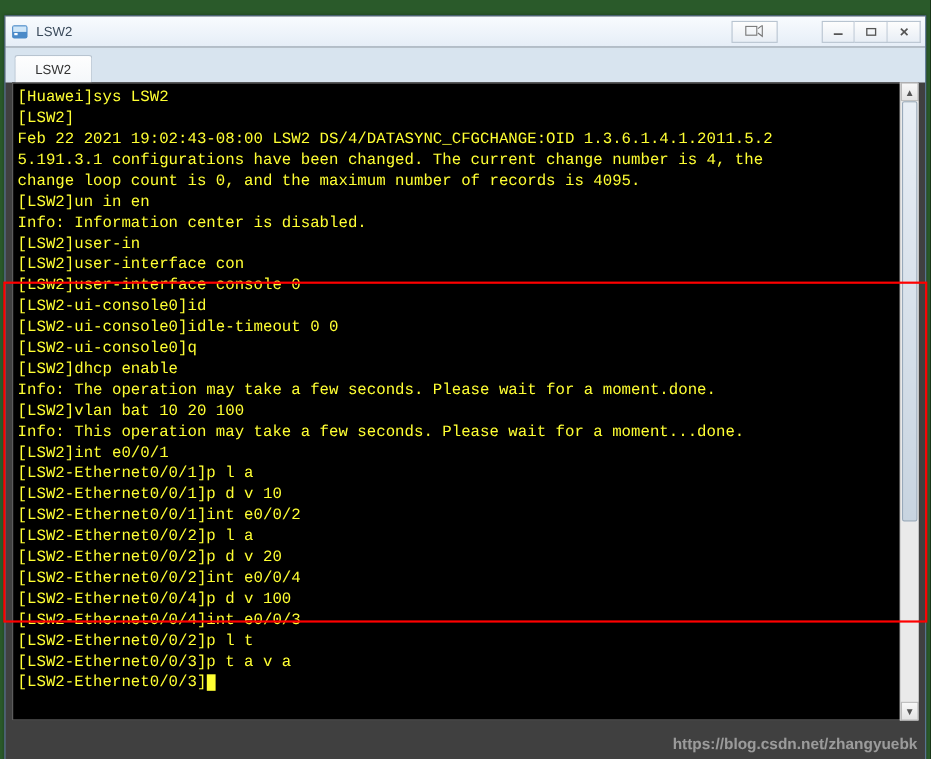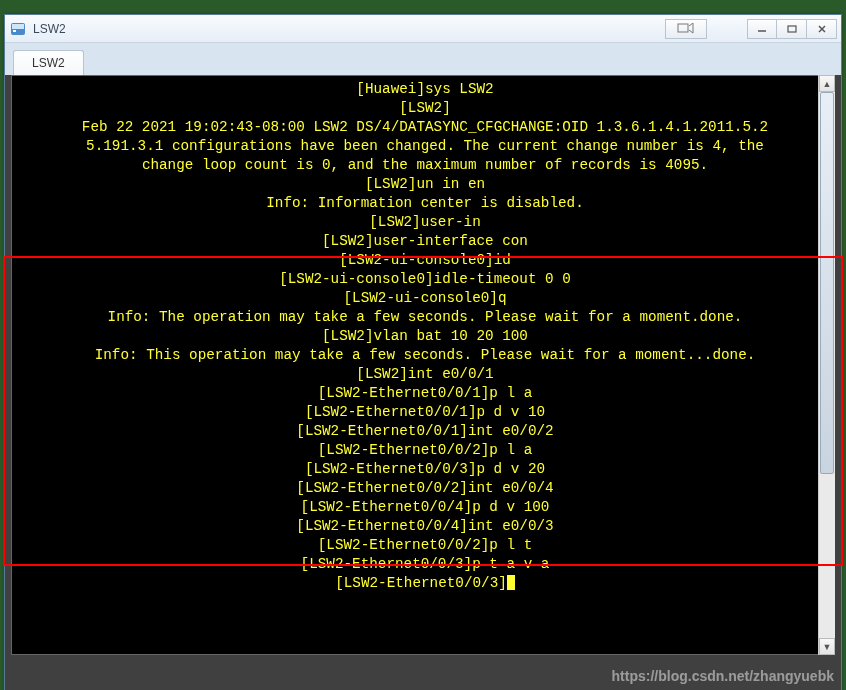--- a/index.html
+++ b/index.html
@@ -73,21 +73,20 @@
     padding: 5px 18px 4px 18px;
     font-size: 12px;
     color: #333;
     position: relative;
     top: 1px;
   }
   .term-wrap {
     position: relative;
     margin: 0 6px 6px 6px;
     height: 580px;
-    text-align: center;
   }
   .terminal {
     width: 100%;
     height: 100%;
     background: #000;
     color: #ffff33;
     font-family: "Courier New", monospace;
     font-size: 14.3px;
     line-height: 19px;
     padding: 4px 0 2px 4px;
@@ -187,32 +186,34 @@
     <div class="terminal" id="term">
         <div class="line">[Huawei]sys LSW2</div>
         <div class="line">[LSW2]</div>
         <div class="line">Feb 22 2021 19:02:43-08:00 LSW2 DS/4/DATASYNC_CFGCHANGE:OID 1.3.6.1.4.1.2011.5.2</div>
         <div class="line">5.191.3.1 configurations have been changed. The current change number is 4, the</div>
         <div class="line">change loop count is 0, and the maximum number of records is 4095.</div>
         <div class="line">[LSW2]un in en</div>
         <div class="line">Info: Information center is disabled.</div>
         <div class="line">[LSW2]user-in</div>
         <div class="line">[LSW2]user-interface con</div>
+        <div class="line">[LSW2]user-interface console 0</div>
         <div class="line">[LSW2-ui-console0]id</div>
         <div class="line">[LSW2-ui-console0]idle-timeout 0 0</div>
         <div class="line">[LSW2-ui-console0]q</div>
+        <div class="line">[LSW2]dhcp enable</div>
         <div class="line">Info: The operation may take a few seconds. Please wait for a moment.done.</div>
         <div class="line">[LSW2]vlan bat 10 20 100</div>
         <div class="line">Info: This operation may take a few seconds. Please wait for a moment...done.</div>
         <div class="line">[LSW2]int e0/0/1</div>
         <div class="line">[LSW2-Ethernet0/0/1]p l a</div>
         <div class="line">[LSW2-Ethernet0/0/1]p d v 10</div>
         <div class="line">[LSW2-Ethernet0/0/1]int e0/0/2</div>
         <div class="line">[LSW2-Ethernet0/0/2]p l a</div>
-        <div class="line">[LSW2-Ethernet0/0/3]p d v 20</div>
+        <div class="line">[LSW2-Ethernet0/0/2]p d v 20</div>
         <div class="line">[LSW2-Ethernet0/0/2]int e0/0/4</div>
         <div class="line">[LSW2-Ethernet0/0/4]p d v 100</div>
         <div class="line">[LSW2-Ethernet0/0/4]int e0/0/3</div>
         <div class="line">[LSW2-Ethernet0/0/2]p l t</div>
         <div class="line">[LSW2-Ethernet0/0/3]p t a v a</div>
         <div class="line">[LSW2-Ethernet0/0/3]<span class="cursor"></span></div>
       </div>
     <div class="scrollbar">
       <div class="sb-btn">▲</div>
       <div class="sb-track">

